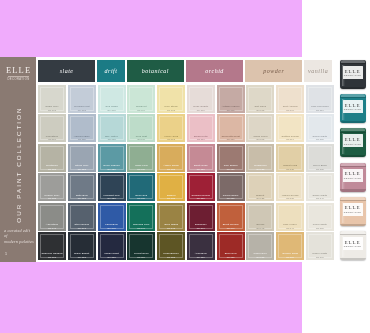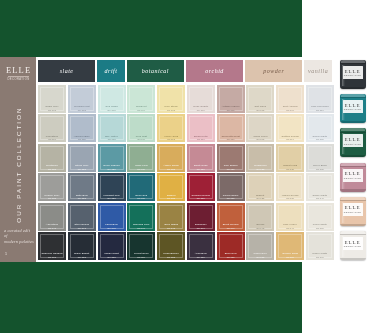--- a/index.html
+++ b/index.html
@@ -1,19 +1,19 @@
 <!DOCTYPE html>
 <html><head>
 <meta charset="utf-8">
 <style>
   html,body{margin:0;padding:0;background:#ffffff;}
   body{width:370px;height:333px;overflow:hidden;
        font-family:"Liberation Sans",sans-serif;}
 
-  #page{position:absolute;left:0;top:0;width:302px;height:333px;background:#14532d;}
+  #page{position:absolute;left:0;top:0;width:302px;height:333px;background:#f0abfc;}
 
   
   #sheet{position:absolute;left:0;top:57px;width:370px;height:205px;background:#ffffff;}
 
   
   #sidebar{position:absolute;left:0;top:0;width:36px;height:205px;background:#8a7a72;
            overflow:hidden;}
   #logo{position:absolute;left:6px;top:9px;width:25px;height:16px;}
   #logo .elle{font-family:"Liberation Serif",serif;font-size:8.5px;letter-spacing:1.1px;
               color:#f4efec;line-height:9px;text-align:center;}

